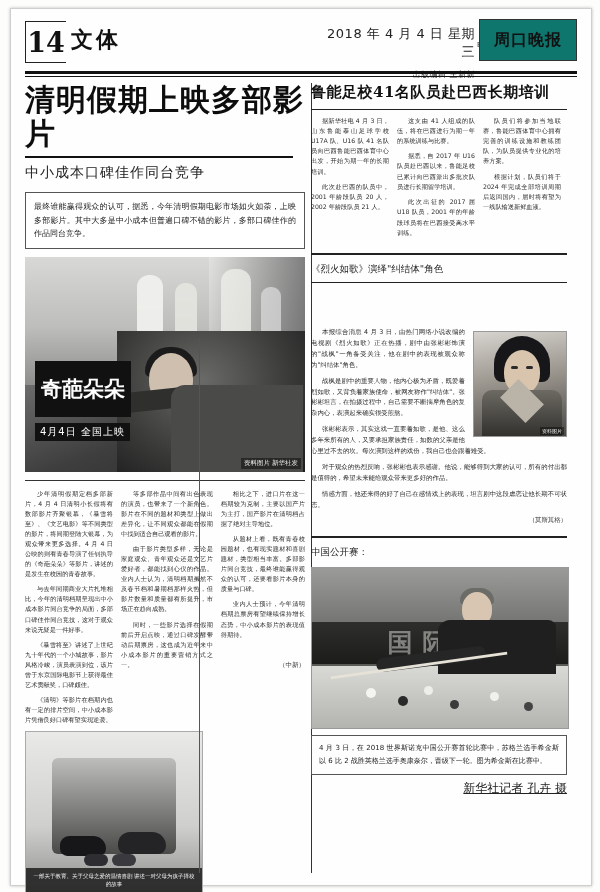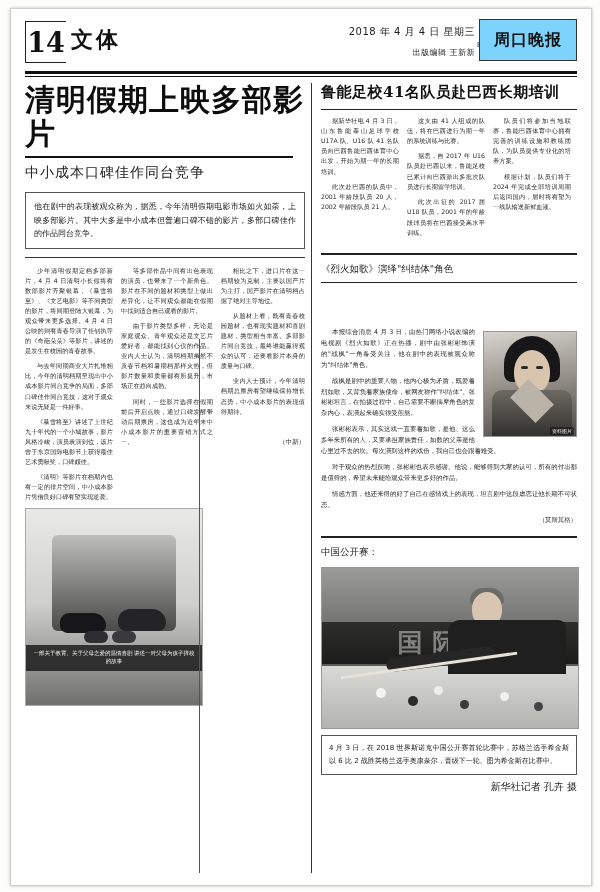--- a/index.html
+++ b/index.html
@@ -21,26 +21,26 @@
     display:flex;align-items:center;justify-content:center;
   }
   .pagenum{font-family:"DejaVu Serif","Liberation Serif",serif;font-size:27px;font-weight:bold;color:#111;line-height:1;}
   .section-name{
     position:absolute;left:46px;top:6px;font-size:22px;font-weight:bold;color:#111;
     font-family:Liberation Sans, sans-serif;letter-spacing:3px;
   }
   .mast-mid{
     position:absolute;left:300px;top:6px;width:150px;text-align:right;color:#222;
   }
-  .mast-mid .date{font-size:10px;letter-spacing:.5px;}
+  .mast-mid .date{font-size:13px;letter-spacing:.5px;}
   .mast-mid .editor{font-size:8px;margin-top:8px;letter-spacing:.5px;}
   .mast-mail{position:absolute;left:452px;top:22px;font-size:7px;color:#333;}
   .mast-logo{
     position:absolute;right:0;top:0;width:96px;height:40px;
-    border:1px solid #333;background:#7dd3fc;
+    border:1px solid #333;background:#0f766e;
     display:flex;align-items:center;justify-content:center;
   }
   .mast-logo span{
     font-family:"DejaVu Serif","Liberation Serif",serif;
     font-size:16px;font-weight:bold;color:#111;letter-spacing:1px;
   }
   .rule-thick{position:absolute;left:14px;top:62px;width:552px;height:3px;background:#111;}
   .rule-thin{position:absolute;left:14px;top:67px;width:552px;height:1px;background:#111;}
 
   
@@ -118,21 +118,21 @@
   .p2-smallshoeL{position:absolute;left:58px;top:122px;width:24px;height:12px;background:#2e2e32;border-radius:6px;}
   .p2-smallshoeR{position:absolute;left:86px;top:122px;width:24px;height:12px;background:#3a3a3e;border-radius:6px;}
   .p2-band{position:absolute;left:0;top:136px;width:176px;height:26px;background:#1d1d1d;opacity:.85;}
   .p2-bandtext{position:absolute;left:6px;top:140px;width:164px;font-size:5.5px;color:#f2f2f2;line-height:1.5;text-align:center;}
 
   
   .vrule{position:absolute;left:300px;top:74px;width:1px;height:790px;background:#333;}
   .vrule2{position:absolute;left:188px;top:330px;width:1px;height:534px;background:#555;}
 
   
-  .rightcol{position:absolute;left:310px;top:74px;width:256px;}
+  .rightcol{position:absolute;left:300px;top:74px;width:256px;}
   .r-head{
     font-family:"DejaVu Serif","Liberation Serif",serif;
     font-size:15px;font-weight:bold;color:#111;letter-spacing:.5px;line-height:1.3;
   }
   .r-rule{height:1px;background:#222;margin:6px 0 6px 0;}
   .r-body{display:flex;gap:8px;margin-top:4px;}
   .r-body .c{width:78px;font-size:6.2px;line-height:1.65;color:#2b2b2b;text-align:justify;}
   .r-body .c p{margin:0 0 5px 0;text-indent:11px;}
   .kicker{font-size:9.5px;color:#222;font-family:"DejaVu Serif","Liberation Serif",serif;margin-bottom:4px;}
   .r-head2{
@@ -174,21 +174,21 @@
   .sn-ball1{position:absolute;left:54px;top:120px;width:10px;height:10px;border-radius:50%;background:#f4f4f0;}
   .sn-ball2{position:absolute;left:86px;top:128px;width:10px;height:10px;border-radius:50%;background:#2a2a2a;}
   .sn-ball3{position:absolute;left:112px;top:118px;width:9px;height:9px;border-radius:50%;background:#ededea;}
   .sn-ball4{position:absolute;left:138px;top:132px;width:9px;height:9px;border-radius:50%;background:#3b3b3b;}
   .sn-ball5{position:absolute;left:178px;top:124px;width:9px;height:9px;border-radius:50%;background:#f0f0ec;}
   .sn-ball6{position:absolute;left:212px;top:134px;width:9px;height:9px;border-radius:50%;background:#444;}
   .cap-box{
     margin-top:6px;border:1px solid #555;padding:6px 7px;
     font-size:7px;line-height:1.8;color:#222;text-align:justify;
   }
-  .cap-sig{text-align:right;font-size:10px;color:#222;margin-top:5px;}
+  .cap-sig{text-align:right;font-size:12px;color:#222;margin-top:5px;text-decoration:underline;}
   .hr-block{height:2px;background:#222;margin:10px 0 8px 0;}
 </style>
 </head>
 <body>
 
 <div class="page">
  <div class="sheet">
 
   <div class="masthead">
     <div class="pagenum-box">
@@ -205,22 +205,38 @@
     </div>
   </div>
   <div class="rule-thick"></div>
   <div class="rule-thin"></div>
 
   <div class="leftcol">
     <div class="headline">清明假期上映多部影片</div>
     <div class="headline-rule"></div>
     <div class="subhead">中小成本口碑佳作同台竞争</div>
 
-    <div class="lead-box">他在剧中的表现被观众称为，据悉，今年清明假期电影市场如火如荼，上映多部影片。其中大多是中小成本但普遍口碑不错的影片，多部口碑佳作的作品同台竞争。</div>
-
+    <div class="lead-box">最终谁能赢得观众的认可，据悉，今年清明假期电影市场如火如荼，上映多部影片。其中大多是中小成本但普遍口碑不错的影片，多部口碑佳作的作品同台竞争。</div>
+
+    <div class="poster1">
+      <div class="p1-backdrop"></div>
+      <div class="p1-curtain"></div>
+      <div class="p1-figa"></div>
+      <div class="p1-figb"></div>
+      <div class="p1-figc"></div>
+      <div class="p1-figd"></div>
+      <div class="p1-person"></div>
+      <div class="p1-hair"></div>
+      <div class="p1-head"></div>
+      <div class="p1-arm"></div>
+      <div class="p1-jacket"></div>
+      <div class="p1-title">奇葩朵朵</div>
+      <div class="p1-sub">4月4日 全国上映</div>
+      <div class="p1-credit">资料图片 新华社发</div>
+    </div>
 
     <div class="col-rule-h"></div>
 
     <div class="bodywrap">
       <div class="bodycol">
         <p class="indent">少年清明假期定档多部新片，4 月 4 日清明小长假将有数部影片齐聚银幕，《暴雪将至》、《文艺电影》等不同类型的影片，将同期登陆大银幕，为观众带来更多选择。4 月 4 日公映的则有青春导演了任钊执导的《奇葩朵朵》等影片，讲述的是发生在校园的青春故事。</p>
         <p class="indent">与去年同期商业大片扎堆相比，今年的清明档期呈现出中小成本影片同台竞争的局面，多部口碑佳作同台竞技，这对于观众来说无疑是一件好事。</p>
         <p class="indent">《暴雪将至》讲述了上世纪九十年代的一个小城故事，影片风格冷峻，演员表演到位，该片曾于东京国际电影节上获得最佳艺术贡献奖，口碑颇佳。</p>
         <p class="indent">《清明》等影片在档期内也有一定的排片空间，中小成本影片凭借良好口碑有望实现逆袭。</p>
 

